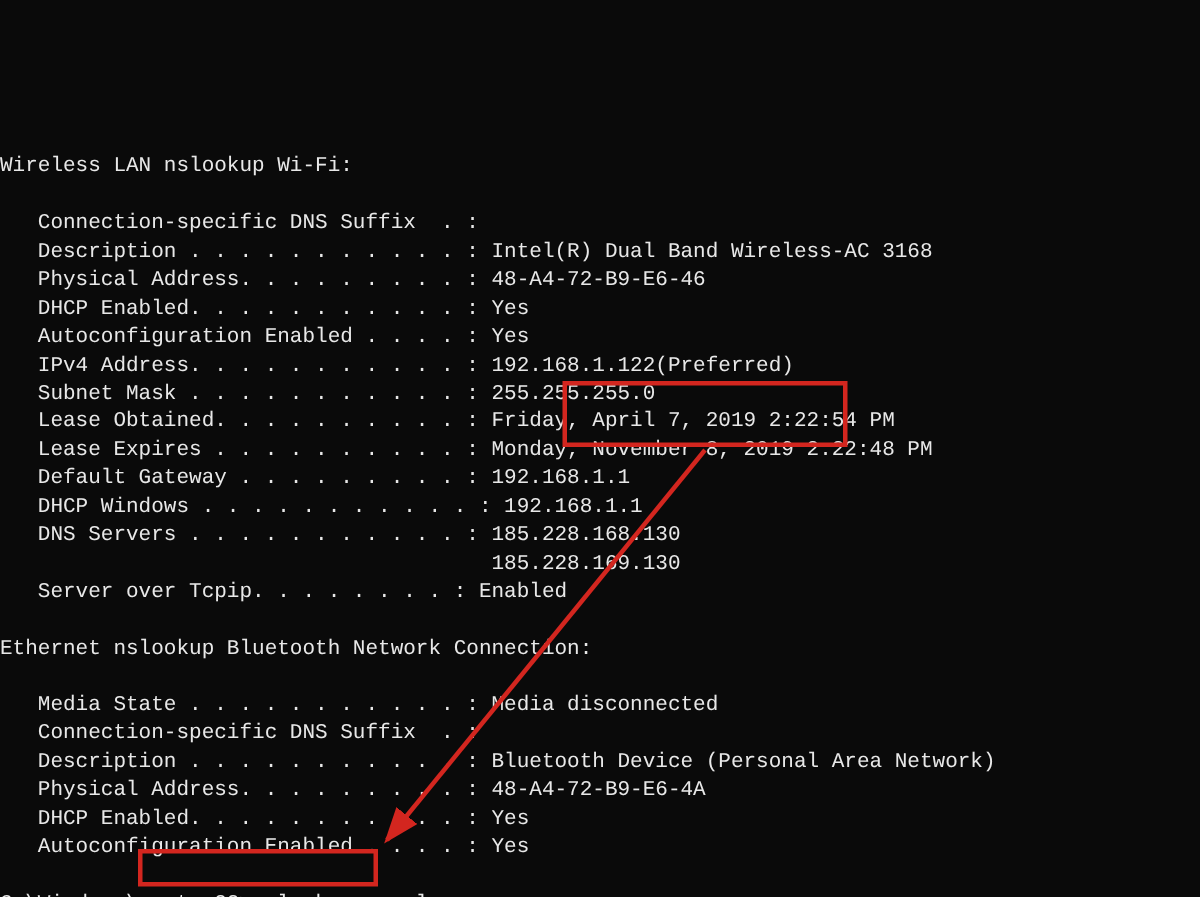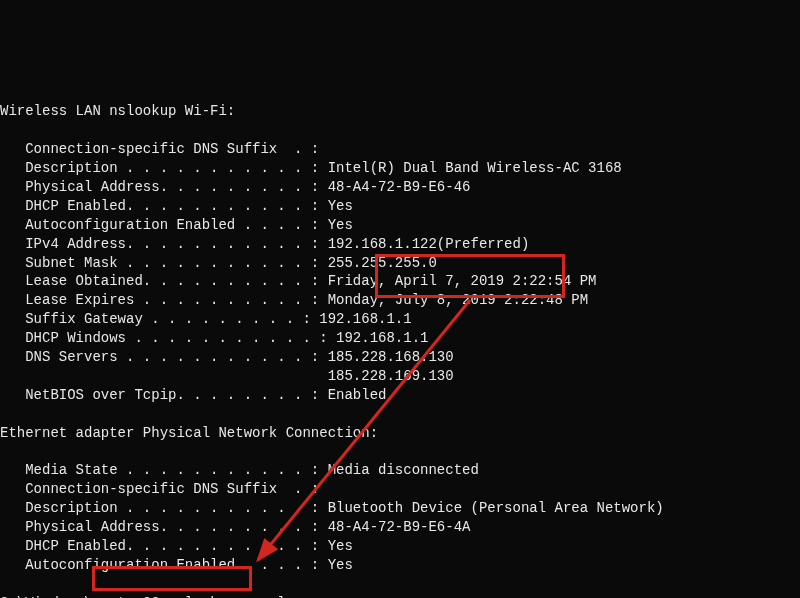--- a/index.html
+++ b/index.html
@@ -42,28 +42,28 @@
 <span>Wireless LAN nslookup Wi-Fi:</span>
 
 <span>   Connection-specific DNS Suffix  . :</span>
 <span>   Description . . . . . . . . . . . : Intel(R) Dual Band Wireless-AC 3168</span>
 <span>   Physical Address. . . . . . . . . : 48-A4-72-B9-E6-46</span>
 <span>   DHCP Enabled. . . . . . . . . . . : Yes</span>
 <span>   Autoconfiguration Enabled . . . . : Yes</span>
 <span>   IPv4 Address. . . . . . . . . . . : 192.168.1.122(Preferred)</span>
 <span>   Subnet Mask . . . . . . . . . . . : 255.255.255.0</span>
 <span>   Lease Obtained. . . . . . . . . . : Friday, April 7, 2019 2:22:54 PM</span>
-<span>   Lease Expires . . . . . . . . . . : Monday, July 8, 2019 2:22:48 PM</span>
-<span>   Suffix Gateway . . . . . . . . . : 192.168.1.1</span>
+<span>   Lease Expires . . . . . . . . . . : Monday, November 8, 2019 2:22:48 PM</span>
+<span>   Default Gateway . . . . . . . . . : 192.168.1.1</span>
 <span>   DHCP Windows . . . . . . . . . . . : 192.168.1.1</span>
 <span>   DNS Servers . . . . . . . . . . . : 185.228.168.130</span>
 <span>                                       185.228.169.130</span>
-<span>   NetBIOS over Tcpip. . . . . . . . : Enabled</span>
+<span>   Server over Tcpip. . . . . . . . : Enabled</span>
 
-<span>Ethernet adapter Physical Network Connection:</span>
+<span>Ethernet nslookup Bluetooth Network Connection:</span>
 
 <span>   Media State . . . . . . . . . . . : Media disconnected</span>
 <span>   Connection-specific DNS Suffix  . :</span>
 <span>   Description . . . . . . . . . . . : Bluetooth Device (Personal Area Network)</span>
 <span>   Physical Address. . . . . . . . . : 48-A4-72-B9-E6-4A</span>
 <span>   DHCP Enabled. . . . . . . . . . . : Yes</span>
 <span>   Autoconfiguration Enabled . . . . : Yes</span>
 
 <span>C:\Windows\system32&gt;nslookup google.com</span>
 

